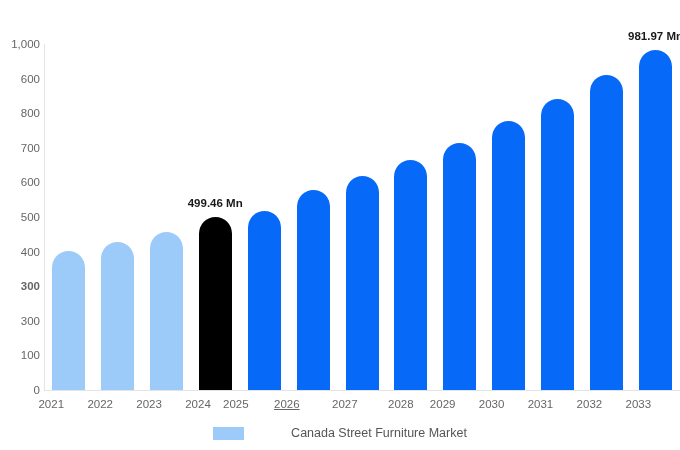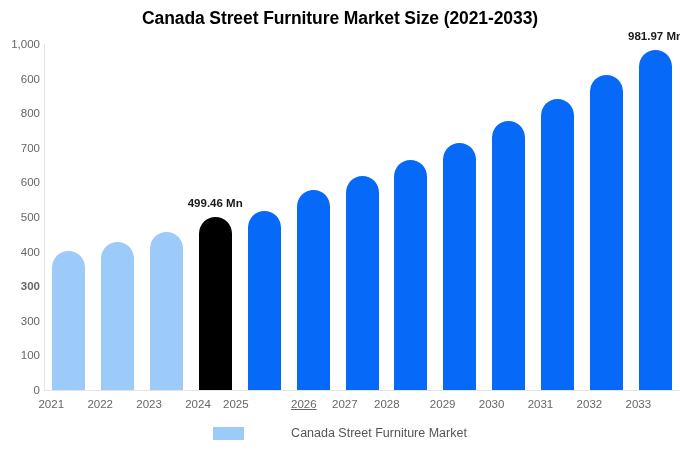--- a/index.html
+++ b/index.html
@@ -114,21 +114,20 @@
     font-size: 12.5px;
     color: #555555;
     margin-left: 38px;
   }
 </style>
 </head>
 <body>
 
 <div id="chart-root">
 
-  <div id="chart-title">Canada Street Furniture Market Size (2021-2033)</div>
 
   <div id="y-axis">
       <div class="y-tick" style="top: 390px;">0</div>
       <div class="y-tick" style="top: 355.4px;">100</div>
       <div class="y-tick" style="top: 320.8px;">300</div>
       <div class="y-tick" style="top: 286.2px; font-weight: bold;">300</div>
       <div class="y-tick" style="top: 251.6px;">400</div>
       <div class="y-tick" style="top: 217px;">500</div>
       <div class="y-tick" style="top: 182.4px;">600</div>
       <div class="y-tick" style="top: 147.8px;">700</div>
@@ -158,23 +157,23 @@
   <div id="legend">
     <span id="legend-swatch"></span>
     <span id="legend-label">Canada Street Furniture Market</span>
   </div>
 
 <div class="x-tick" style="left: 38.4615px; width: 60px;">2021</div>
     <div class="x-tick" style="left: 87.3846px; width: 60px;">2022</div>
     <div class="x-tick" style="left: 136.308px; width: 60px;">2023</div>
     <div class="x-tick" style="left: 185.231px; width: 60px;">2024</div>
     <div class="x-tick" style="left: 223px; width: 60px;">2025</div>
-    <div class="x-tick" style="left: 291px; width: 60px; text-decoration: underline;">2026</div>
+    <div class="x-tick" style="left: 274px; width: 60px; text-decoration: underline;">2026</div>
     <div class="x-tick" style="left: 332px; width: 60px;">2027</div>
-    <div class="x-tick" style="left: 374px; width: 60px;">2028</div>
+    <div class="x-tick" style="left: 388px; width: 60px;">2028</div>
     <div class="x-tick" style="left: 429.846px; width: 60px;">2029</div>
     <div class="x-tick" style="left: 478.769px; width: 60px;">2030</div>
     <div class="x-tick" style="left: 527.692px; width: 60px;">2031</div>
     <div class="x-tick" style="left: 576.615px; width: 60px;">2032</div>
     <div class="x-tick" style="left: 625.538px; width: 60px;">2033</div>
     <div class="data-label" style="top: 197.187px; left: 175.231px; width: 80px; text-align: center;">499.46 Mn</div>
     <div class="data-label" style="top: 30.2384px; left: 615.538px; width: 80px; text-align: center;">981.97 Mn</div>
   </div>
 
 </body></html>

